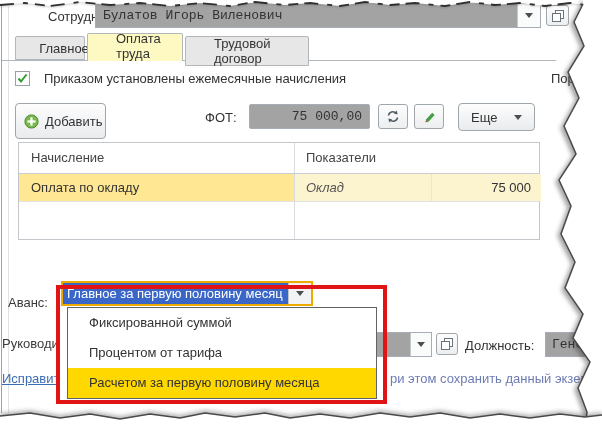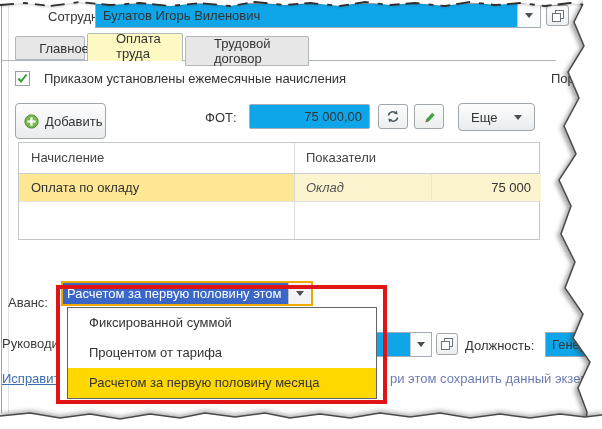--- a/index.html
+++ b/index.html
@@ -1,21 +1,21 @@
 <!DOCTYPE html>
 <html><head>
 <meta charset="utf-8">
 <style>
   html,body{margin:0;padding:0;background:#fff;}
   #screen{position:relative;width:602px;height:429px;background:#fff;overflow:hidden;
     font-family:"Liberation Sans",sans-serif;font-size:13px;color:#333;}
   .abs{position:absolute;}
   .nowrap{white-space:nowrap;overflow:hidden;}
   .vline{width:1px;background:#9aa2aa;}
-  .field{border:1px solid #a6adb5;background:#0ea5e9;box-sizing:border-box;}
+  .field{border:1px solid #a6adb5;background:#a3a3a3;box-sizing:border-box;font-family:Liberation Mono, monospace;}
   .btn{border:1px solid #9fa6ac;border-radius:4px;background:linear-gradient(#fdfdfd,#e9ebed);
     box-sizing:border-box;display:flex;align-items:center;cursor:default;}
   .iconbtn{border:1px solid #9fa6ac;border-radius:3px;background:linear-gradient(#fdfdfd,#eceeef);
     box-sizing:border-box;display:flex;align-items:center;justify-content:center;}
   .tab{border:1px solid #b2b7bb;border-radius:2px 2px 0 0;background:#e7e7e7;box-sizing:border-box;
     display:flex;align-items:center;justify-content:center;color:#333;padding-left:28px;}
   .tab.active{background:#fef9c3;border-bottom:none;z-index:3;align-items:flex-end;}
   .tri-down{width:0;height:0;border-left:4px solid transparent;border-right:4px solid transparent;
     border-top:5px solid #4a4f54;}
   .cell{box-sizing:border-box;position:absolute;top:31px;height:27px;line-height:27px;}
@@ -129,21 +129,21 @@
   <div class="abs nowrap" style="left:465px;top:338px;z-index:1;">Должность:</div>
   <div class="abs field" style="left:545px;top:332px;width:70px;height:25px;z-index:1;">
     <div class="abs nowrap" style="left:6px;top:4px;">Генера</div>
   </div>
   <div class="abs nowrap" style="left:2px;top:371px;width:54px;z-index:1;color:#3b6db5;text-decoration:underline;">Исправит</div>
   <div class="abs nowrap" style="left:390px;top:371px;width:210px;z-index:1;color:#6e7cb4;">ри этом сохранить данный экзем</div>
 
   <div class="abs nowrap" style="left:8px;top:295px;color:#3a3a3a;">Аванс:</div>
   <div class="abs" style="left:61px;top:281px;width:252px;height:25px;border:2px solid #efaa00;box-sizing:border-box;
        display:flex;background:#fff;z-index:4;">
-    <div style="flex:1;background:#3a66c8;color:#fff;line-height:21px;padding-left:4px;white-space:nowrap;overflow:hidden;">Расчетом за первую половину этом</div>
+    <div style="flex:1;background:#3a66c8;color:#fff;line-height:21px;padding-left:4px;white-space:nowrap;overflow:hidden;">Главное за первую половину месяц</div>
     <div style="width:22px;background:#f2f3f4;border-left:1px solid #c0c5c9;display:flex;align-items:center;justify-content:center;">
       <div class="tri-down"></div>
     </div>
   </div>
 
   <div class="abs" style="left:67px;top:307px;width:310px;height:92px;background:#fff;border:1px solid #606468;
        box-sizing:border-box;z-index:5;">
     <div class="opt nowrap" style="top:30px;height:30px;">Процентом от тарифа</div>
     <div class="opt nowrap" style="top:0;height:30px;">Фиксированной суммой</div>
     <div class="opt nowrap" style="top:60px;height:30px;background:#ffd800;">Расчетом за первую половину месяца</div>

